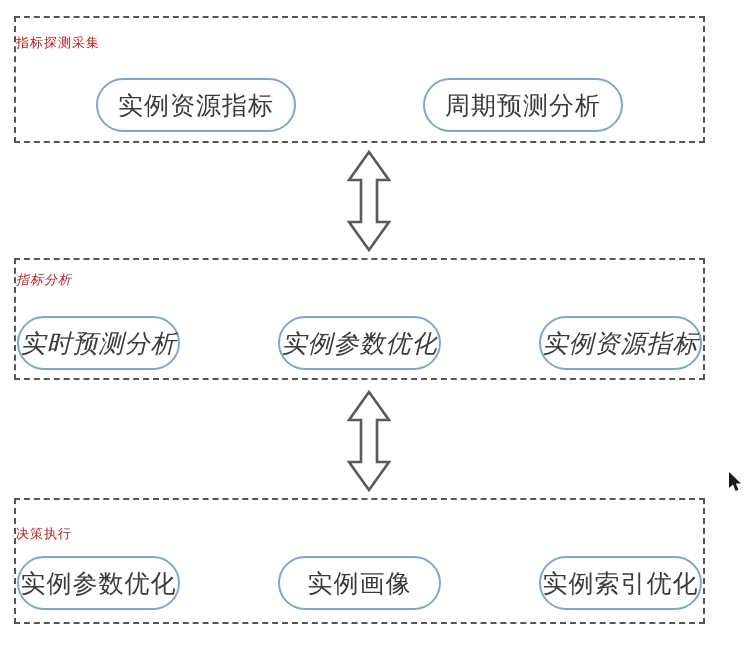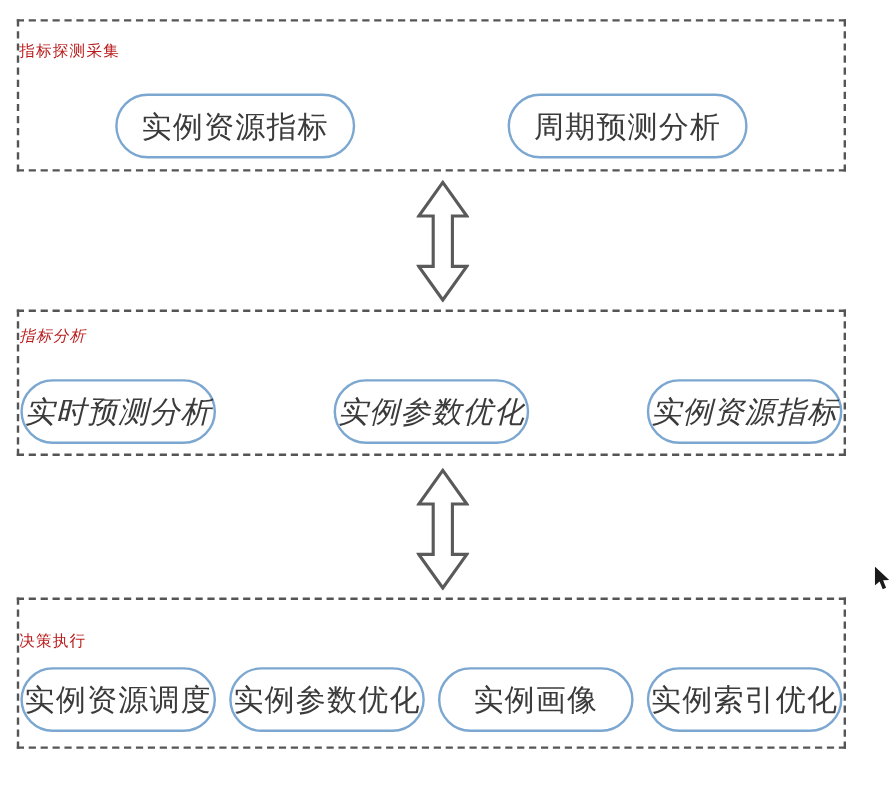--- a/index.html
+++ b/index.html
@@ -133,21 +133,20 @@
   <div class="arrow" id="arrow-bottom">
     <svg viewBox="0 0 44 102" preserveAspectRatio="none" aria-hidden="true">
       <polygon points="22,2 42,30 30,30 30,72 42,72 22,100 2,72 14,72 14,30 2,30" fill="#ffffff" stroke="#5a5a5a" stroke-width="2.6" stroke-linejoin="miter"></polygon>
     </svg>
   </div>
 
   <div class="section" id="section-execute">
     <div class="section-title">决策执行</div>
 
     <div class="pill-row" id="row-execute">
-      <div class="pill">实例资源调度</div>
       <div class="pill">实例参数优化</div>
       <div class="pill">实例画像</div>
       <div class="pill">实例索引优化</div>
     </div>
   </div>
 
   <div id="mouse-cursor">
     <svg viewBox="0 0 14 20" aria-hidden="true">
       <polygon points="0,0 0,16 4,12.5 6.6,19 9.4,17.8 6.9,11.6 12,11.4" fill="#1a1a1a"></polygon>
     </svg>

